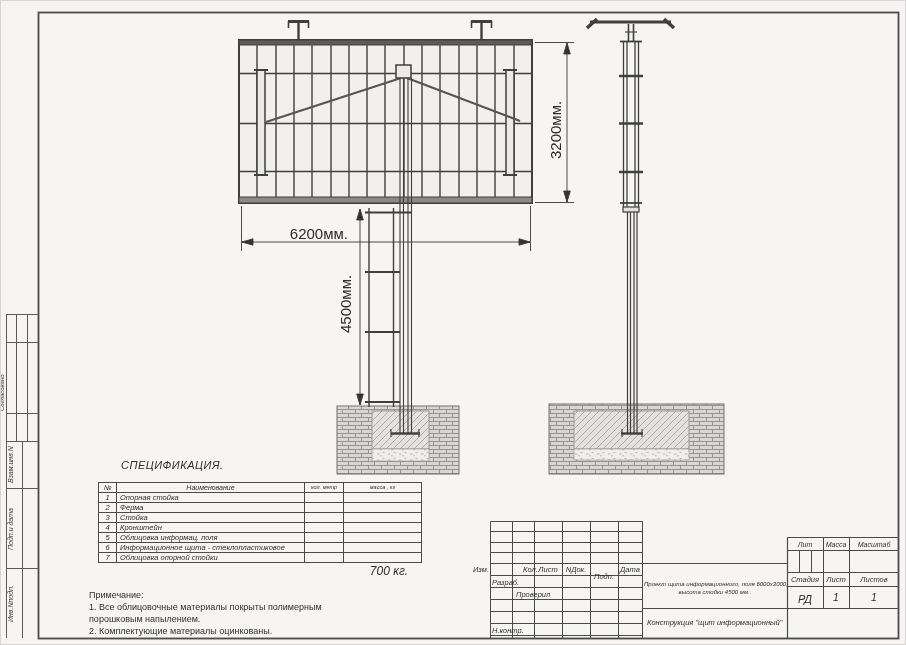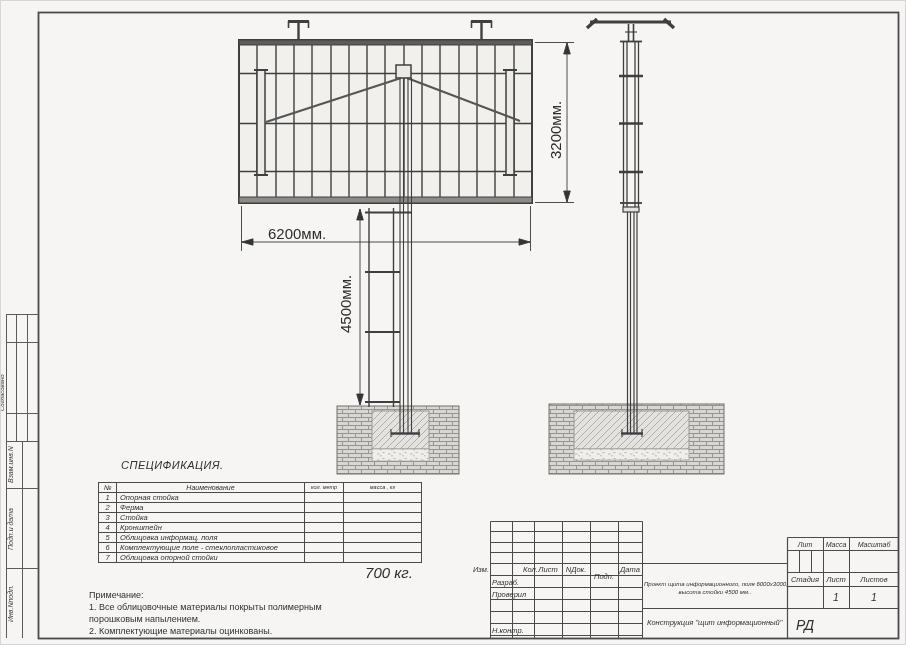--- a/index.html
+++ b/index.html
@@ -8,21 +8,21 @@
     position:relative; width:906px; height:645px;
     background:#f6f5f3; overflow:hidden;
     font-family:"Liberation Sans", sans-serif; color:#2f2f2f;
     border:1px solid #d6d5d2;
   }
   .sheet svg { position:absolute; left:0; top:0; }
   .txt { position:absolute; font-style:italic; color:#2f2f2f; white-space:nowrap; }
   .ctr { text-align:center; }
   .dimh {
     position:absolute; font-style:normal; font-size:15px; color:#2b2b2b;
-    text-align:left; white-space:nowrap;
+    text-align:right; white-space:nowrap;
   }
   .dimv {
     position:absolute; writing-mode:vertical-rl; transform:rotate(180deg);
     font-style:normal; font-size:15px; color:#2b2b2b; text-align:center; white-space:nowrap;
   }
   .vlab {
     position:absolute; writing-mode:vertical-rl; transform:rotate(180deg);
     font-style:italic; color:#3a3a3a; text-align:center; white-space:nowrap;
   }
   
@@ -220,64 +220,64 @@
           <td></td>
         </tr>
     <tr>
           <td class="no">5</td>
           <td>Облицовка информац. поля</td>
           <td></td>
           <td></td>
         </tr>
     <tr>
           <td class="no">6</td>
-          <td>Комплектующие поле - стеклопластиковое</td>
+          <td>Информационное щита - стеклопластиковое</td>
           <td></td>
           <td></td>
         </tr>
     <tr>
           <td class="no">7</td>
           <td>Облицовка опорной стойки</td>
           <td></td>
           <td></td>
         </tr>
   </tbody>
     </table>
 
-  <div class="txt ctr" style="left:348px; top:563px; width:80px; font-size:15px;">700 кг.</div>
+  <div class="txt ctr" style="left:348px; top:563px; width:80px; font-size:12px;">700 кг.</div>
 
   <div class="notes">
     <div>Примечание:</div>
     <div>1. Все облицовочные материалы покрыты полимерным</div>
     <div>порошковым напылением.</div>
     <div>2. Комплектующие материалы оцинкованы.</div>
   </div>
 
   <div class="tb ctr" style="left:469px; top:563px; width:22px;">Изм.</div>
   <div class="tb ctr" style="left:511px; top:563px; width:22px;padding-left:11px;">Кол.</div>
   <div class="tb ctr" style="left:533px; top:563px; width:28px;">Лист</div>
   <div class="tb ctr" style="left:561px; top:563px; width:28px;">NДок.</div>
   <div class="tb ctr" style="left:589px; top:570px; width:28px;">Подп.</div>
   <div class="tb ctr" style="left:617px; top:563px; width:24px;">Дата</div>
 
   <div class="tb" style="left:491px; top:576px;">Разраб.</div>
-  <div class="tb" style="left:491px; top:588px;">Проверил</div>
+  <div class="tb" style="left:491px; top:588px;padding-left:24px;">Проверил</div>
   <div class="tb" style="left:491px; top:624px;">Н.контр.</div>
 
   <div class="tb ctr" style="left:643px; top:579px; width:142px; font-size:6px; line-height:8px;">
     <div>Проект щита информационного, поля 6000х3000,</div>
     <div>высота стойки 4500 мм..</div>
   </div>
   <div class="tb" style="left:646px; top:616px; width:138px; font-size:7.5px;">Конструкция "щит информационный"</div>
 
   <div class="tb ctr" style="left:786px; top:538px; width:36px; font-size:7px;">Лит</div>
   <div class="tb ctr" style="left:822px; top:538px; width:26px; font-size:7px;">Масса</div>
   <div class="tb ctr" style="left:848px; top:538px; width:50px; font-size:7px;">Масштаб</div>
 
   <div class="tb ctr" style="left:786px; top:573px; width:36px;">Стадия</div>
   <div class="tb ctr" style="left:822px; top:573px; width:26px;">Лист</div>
   <div class="tb ctr" style="left:848px; top:573px; width:50px;">Листов</div>
 
-  <div class="tb ctr" style="left:786px; top:618px; width:36px; font-size:14px; line-height:13px;">РД</div>
+  <div class="tb ctr" style="left:786px; top:592px; width:36px; font-size:11px; line-height:13px;">РД</div>
   <div class="tb ctr" style="left:822px; top:590px; width:26px; font-size:10.5px; line-height:13px;">1</div>
   <div class="tb ctr" style="left:848px; top:590px; width:50px; font-size:10.5px; line-height:13px;">1</div>
 
 </div>
 
 </body></html>

